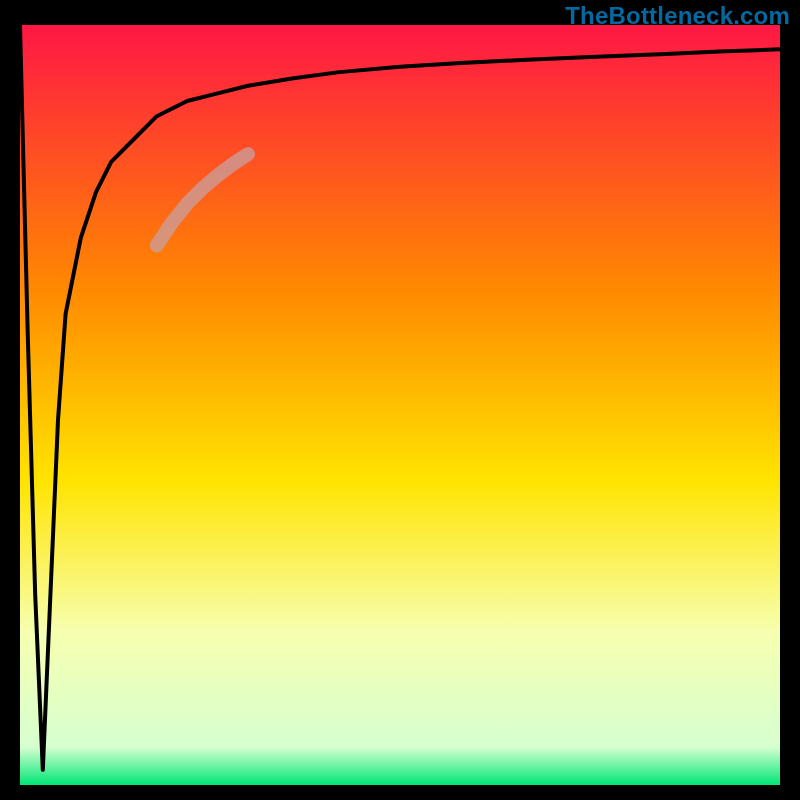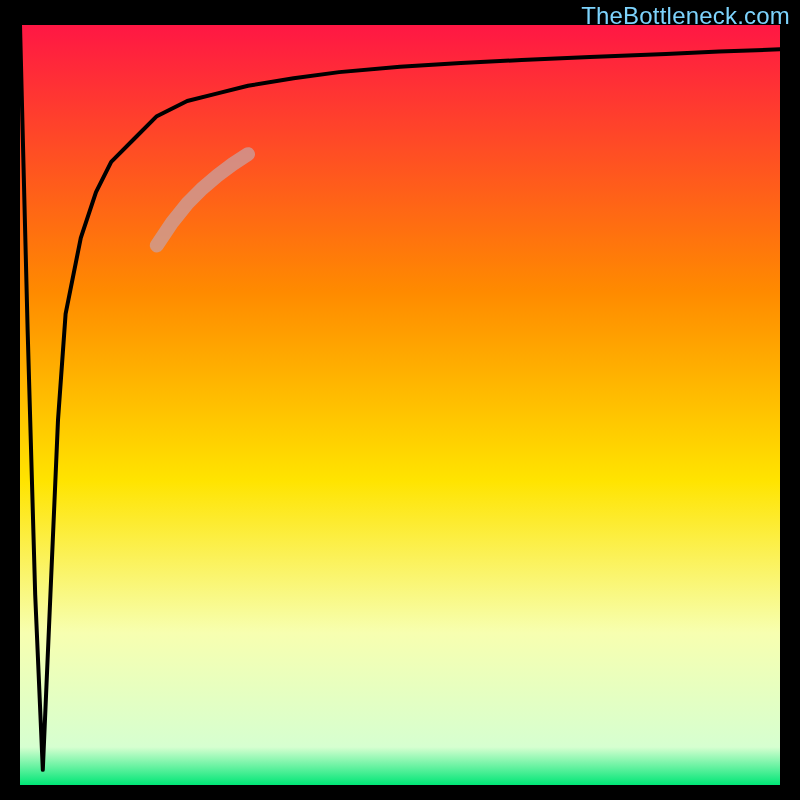--- a/index.html
+++ b/index.html
@@ -14,22 +14,22 @@
   .wrap {
     position: relative;
     width: 800px;
     height: 800px;
   }
   .watermark {
     position: absolute;
     top: 2px;
     right: 10px;
     font-size: 24px;
-    font-weight: 400;
-    color: #7dd3fc;
+    font-weight: 700;
+    color: #0369a1;
     letter-spacing: 0.2px;
     user-select: none;
   }
   .plot-frame {
     position: absolute;
     left: 20px;
     top: 25px;
     width: 760px;
     height: 760px;
     background: #000;

